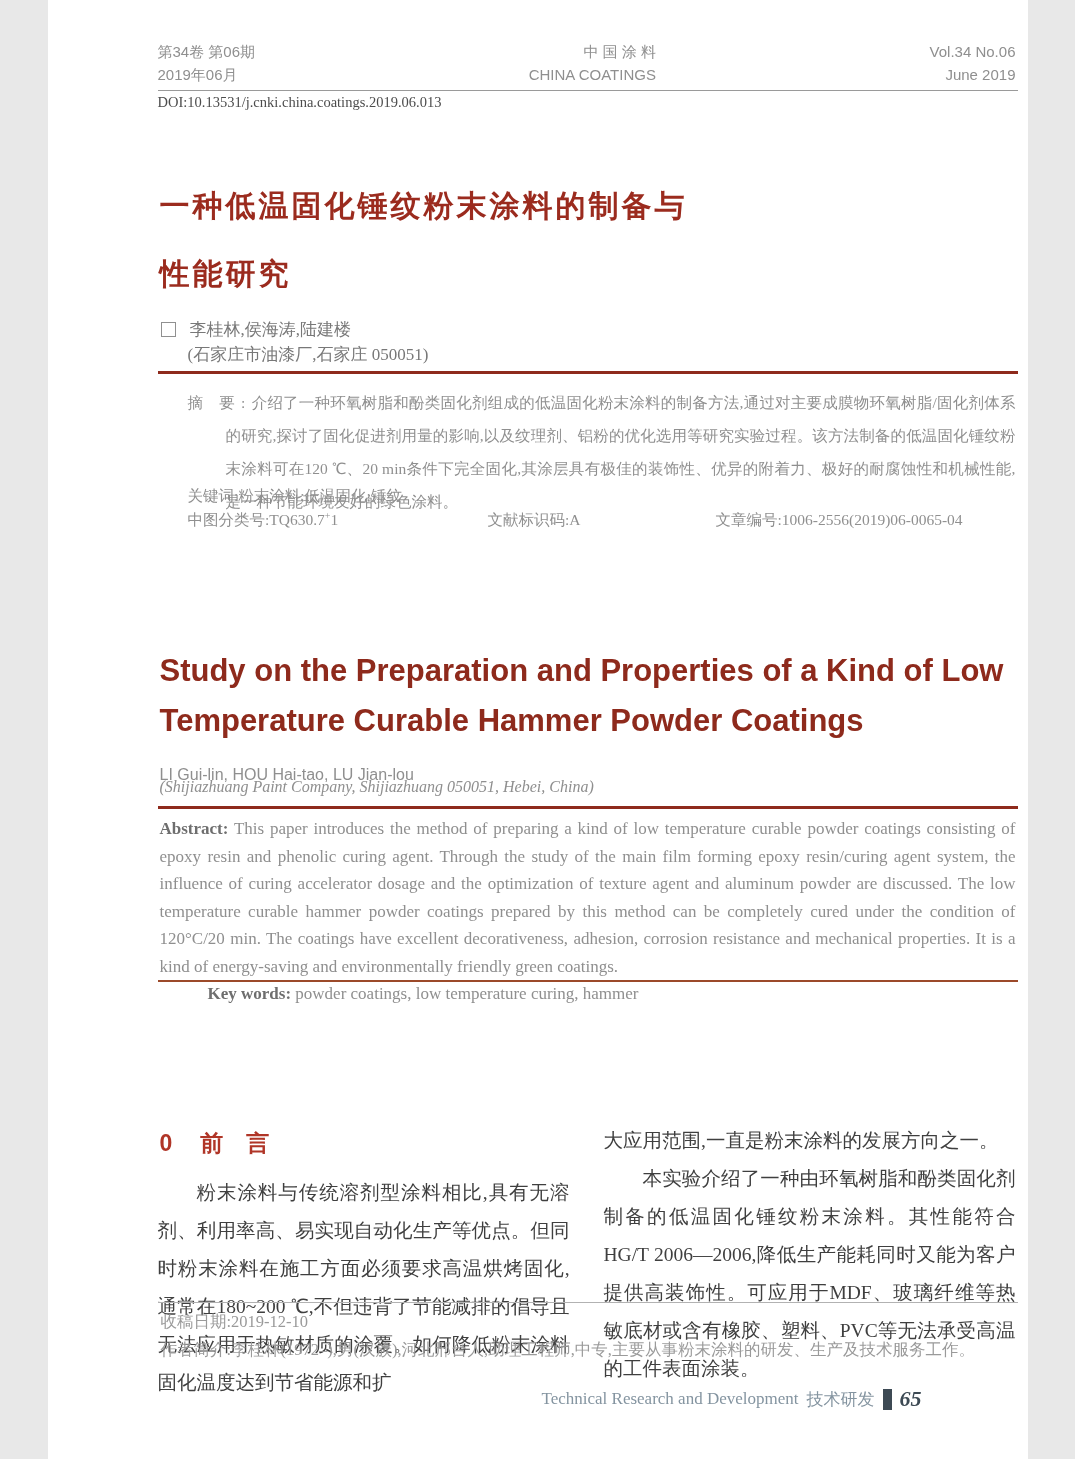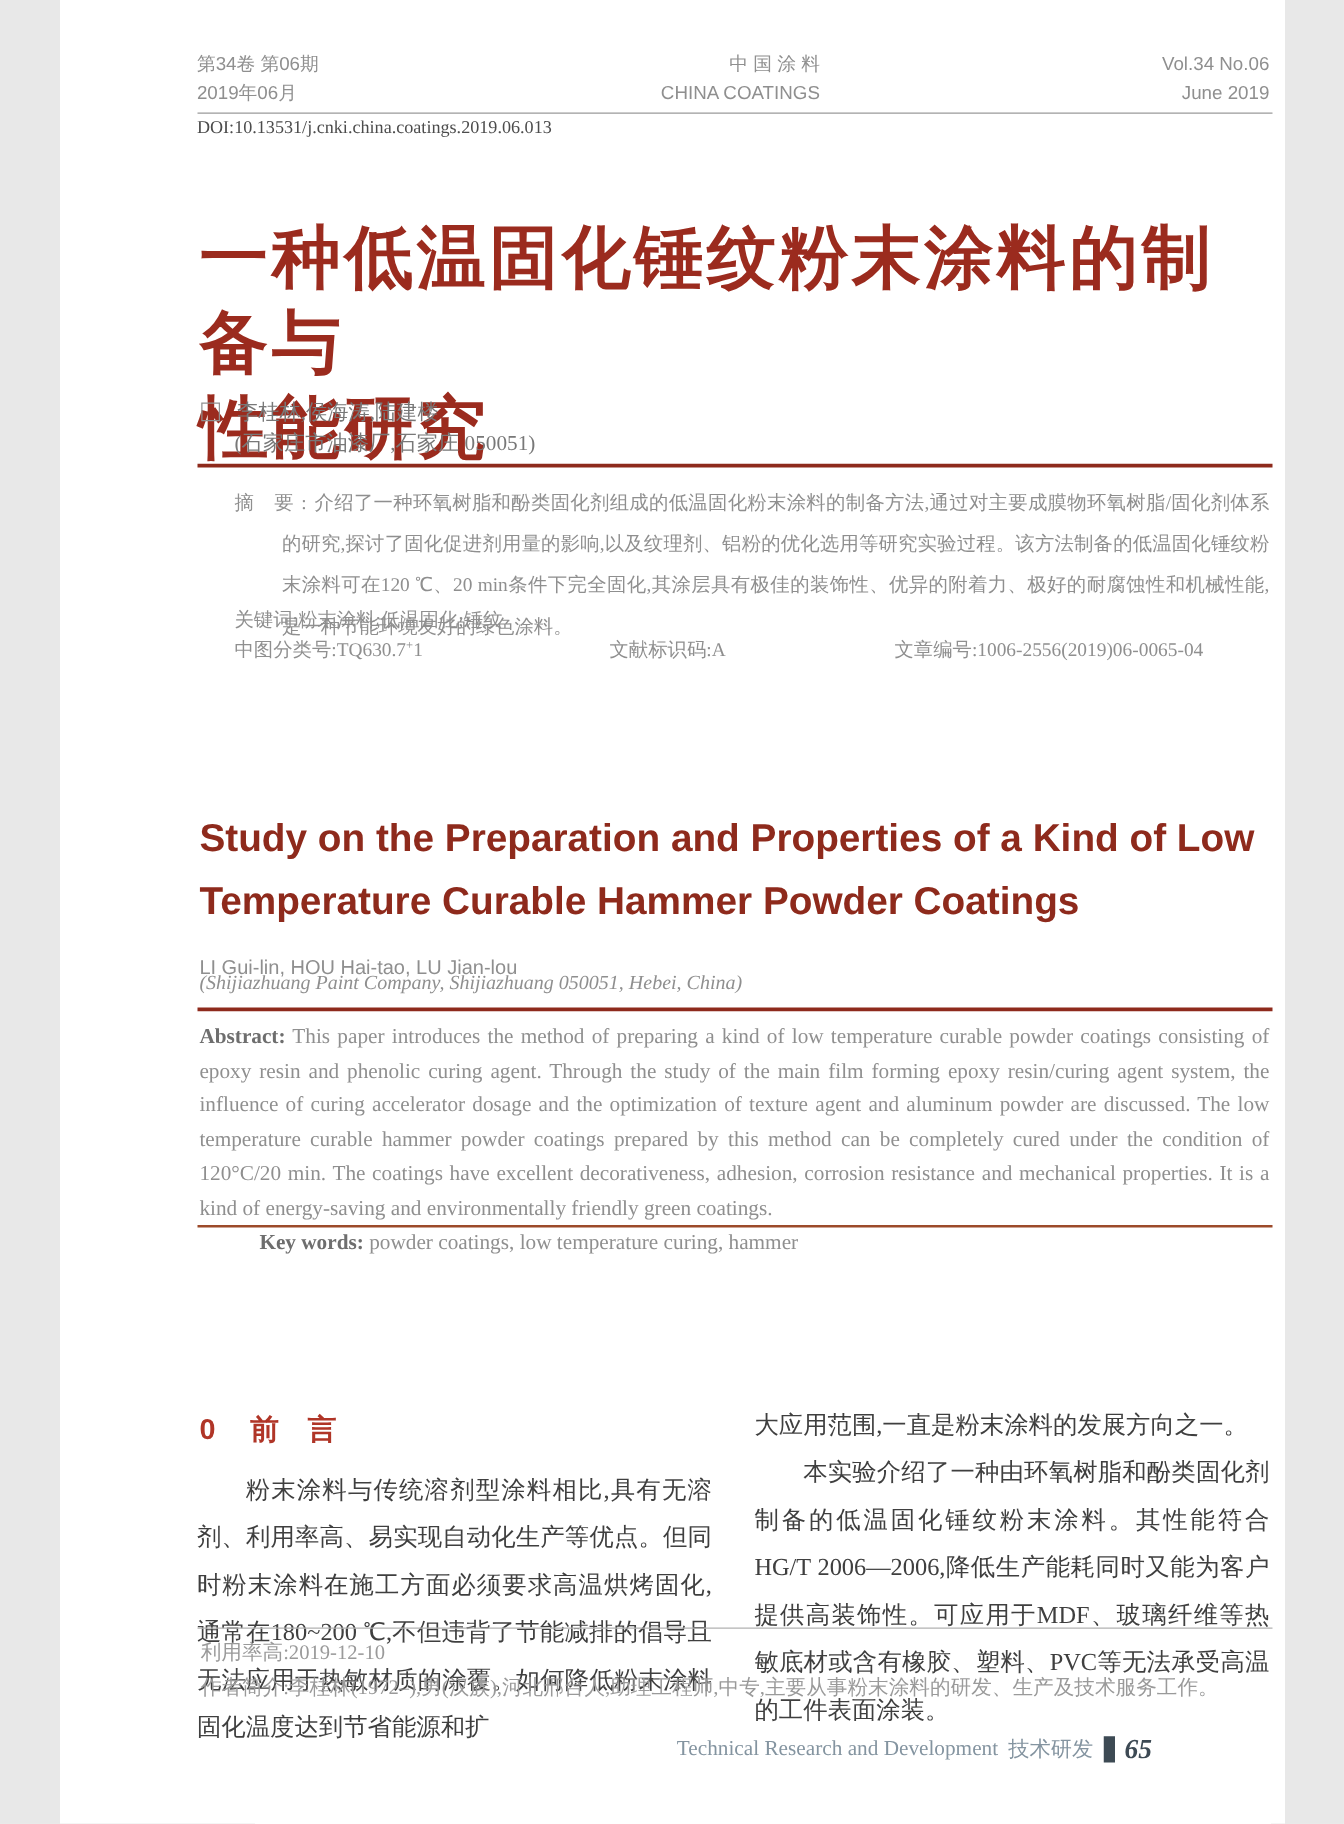--- a/index.html
+++ b/index.html
@@ -17,21 +17,21 @@
   }
   .header .center { text-align:right; }
   .header .right  { text-align:right; }
   .header-rule { position:absolute; top:90px; left:110px; width:860px; border-top:1.5px solid #9a9a9a; }
   .doi { position:absolute; top:94px; left:110px; font-size:14.5px; color:#4c4c4c; }
 
   
   .title-cn {
     position:absolute; top:172px; left:112px; width:860px;
     color:#9b2b1e; font-family:"Liberation Sans", sans-serif;
-    font-weight:bold; font-size:55px; line-height:68px; letter-spacing:3px;
+    font-weight:bold; font-size:30px; line-height:68px; letter-spacing:3px;
   }
   .byline { position:absolute; top:318px; left:113px; color:#787878; font-size:17px; display:flex; align-items:center; }
   .author-marker { display:inline-block; width:13px; height:13px; border:1.5px solid #909090; margin-right:14px; }
   .affiliation-cn { position:absolute; top:343px; left:140px; color:#787878; font-size:17px; }
   .rule-red-1 { position:absolute; top:371px; left:110px; width:860px; height:3px; background:#8e2a1c; }
 
   
   .abstract-cn {
     position:absolute; top:386px; left:140px; width:828px;
     color:#8f8f8f; font-size:15.5px; line-height:33px; text-align:justify;
@@ -162,21 +162,21 @@
       <p class="indent">粉末涂料与传统溶剂型涂料相比,具有无溶剂、利用率高、易实现自动化生产等优点。但同时粉末涂料在施工方面必须要求高温烘烤固化,通常在180~200 ℃,不但违背了节能减排的倡导且无法应用于热敏材质的涂覆。如何降低粉末涂料固化温度达到节省能源和扩</p>
     </div>
     <div class="col">
       <p>大应用范围,一直是粉末涂料的发展方向之一。</p>
       <p class="indent">本实验介绍了一种由环氧树脂和酚类固化剂制备的低温固化锤纹粉末涂料。其性能符合HG/T 2006—2006,降低生产能耗同时又能为客户提供高装饰性。可应用于MDF、玻璃纤维等热敏底材或含有橡胶、塑料、PVC等无法承受高温的工件表面涂装。</p>
     </div>
   </div>
 
   <div class="footnote-rule"></div>
   <div class="footnote">
-    <p><span>利用率高:</span><span>2019-12-10</span></p>
+    <p><span>收稿日期:</span><span>2019-12-10</span></p>
     <p><span>作者简介:</span><span>李桂林(1972–),男(汉族),河北邢台人,助理工程师,中专,主要从事粉末涂料的研发、生产及技术服务工作。</span></p>
   </div>
 
   <div class="footer">
     <span>Technical Research and Development</span>
     <span>技术研发</span>
     <span class="bar"></span>
     <span class="pageno">65</span>
   </div>
 

